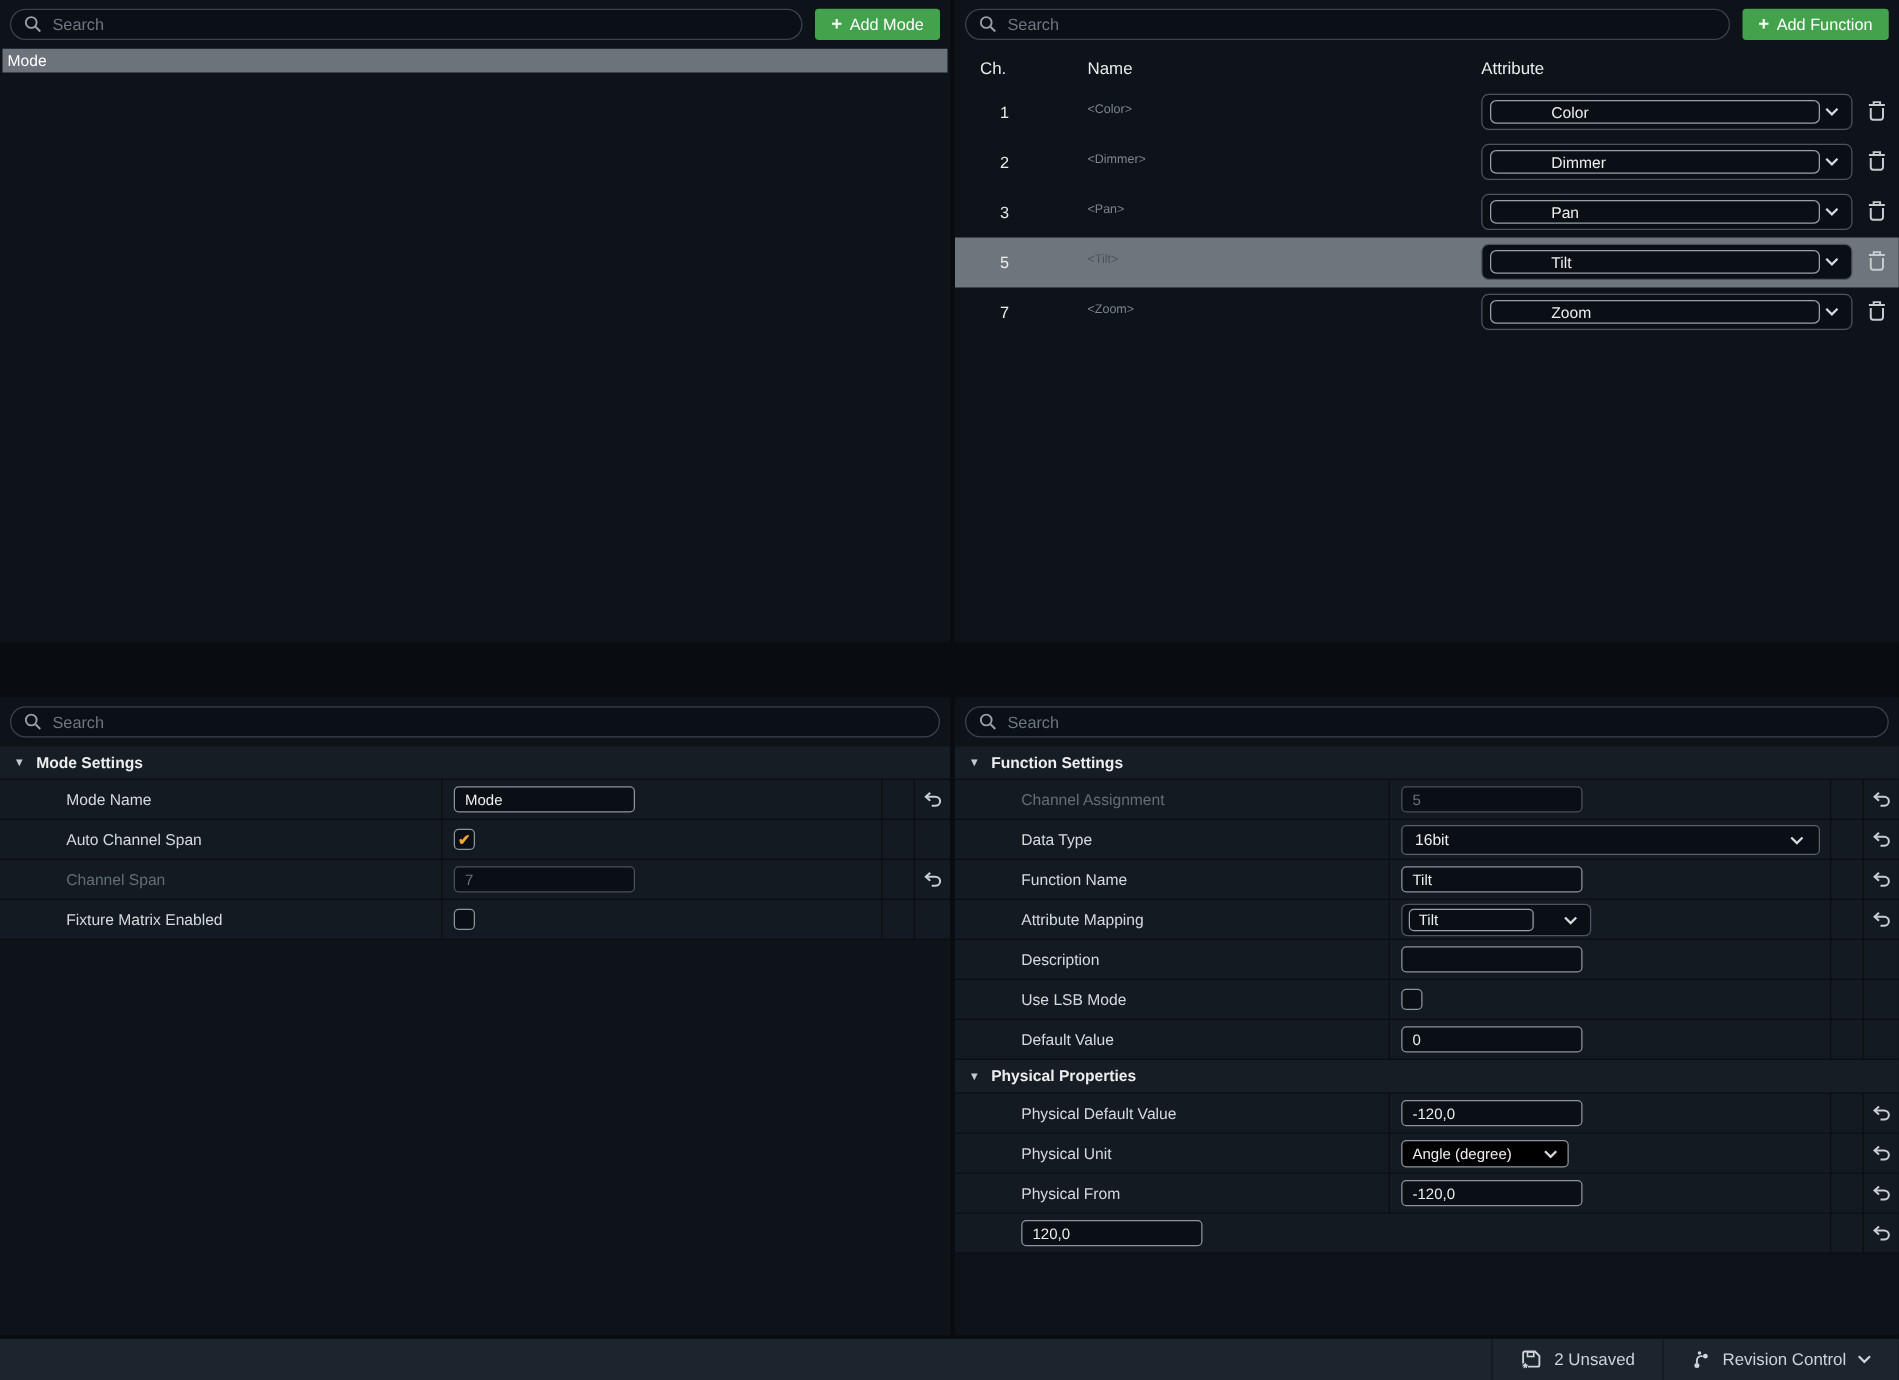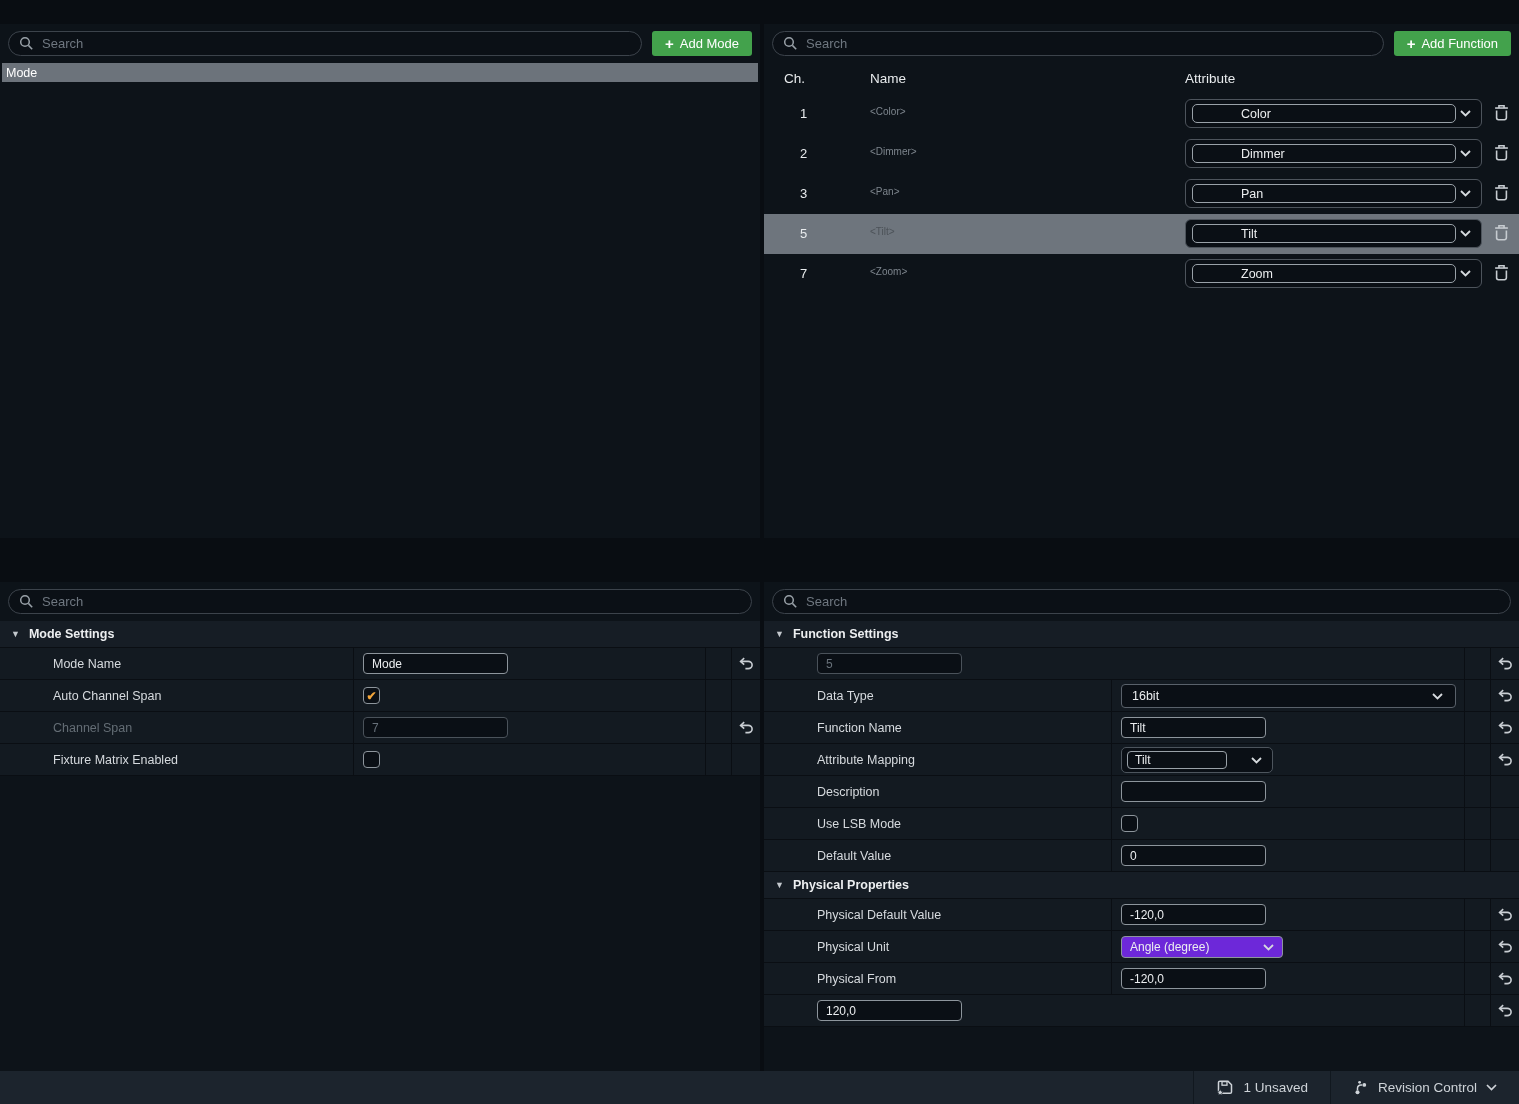--- a/index.html
+++ b/index.html
@@ -1,18 +1,18 @@
 <!DOCTYPE html>
 <html><head>
 <meta charset="utf-8">
 <style>
   * { margin:0; padding:0; box-sizing:border-box; }
   html,body { width:1519px; height:1104px; background:#090d12; overflow:hidden;
               font-family:"Liberation Sans", sans-serif; }
-  .panel { position:absolute; background:#0d1319;margin-top:24px; }
+  .panel { position:absolute; background:#0d1319; }
   #panel-modes      { left:0;   top:30;  width:760px; height:514px; }
   #panel-functions  { left:764px; top:30; width:755px; height:514px; }
   #panel-mode-set   { left:0;   top:558px; width:760px; height:510px; }
   #panel-func-set   { left:764px; top:558px; width:755px; height:510px; }
 
   .toolbar { display:flex; align-items:center; gap:10px; padding:7px 8px; }
   .search-pill { flex:1; height:25px; border:1px solid #3c434b; border-radius:13px;
                  background:#0b1016; display:flex; align-items:center; padding:0 10px; gap:8px; }
   .search-pill input { flex:1; background:transparent; border:none; outline:none;
                        color:#b9c0c6; font-size:13px; font-family:inherit; }
@@ -71,22 +71,22 @@
                    background:#0a0f15; display:flex; align-items:center; justify-content:center;
                    cursor:pointer; }
   .prop-checkbox .check { color:#f3a63a; font-size:12px; font-weight:700; line-height:1; }
 
   .select-wide { position:relative; flex:1; margin-right:8px; height:24px; border:1px solid #59616a;
                  border-radius:4px; background:#0a0f15; display:flex; align-items:center;
                  padding-left:10px; cursor:pointer; }
   .select-wide .val { color:#eceef0; font-size:12.5px; }
   .select-wide .chev { position:absolute; right:12px; top:8px; }
 
-  .select-small { position:relative; width:162px; height:22px; border:1px solid #8d959c;
-                  border-radius:4px; background:#6d28d9; display:flex; align-items:center;
+  .select-small { position:relative; width:134px; height:22px; border:1px solid #8d959c;
+                  border-radius:4px; background:#000000; display:flex; align-items:center;
                   padding-left:8px; cursor:pointer; }
   .select-small .val { color:#eceef0; font-size:12px; }
   .select-small .chev { position:absolute; right:8px; top:7px; }
 
   .combo { position:relative; width:152px; height:26px; border:1px solid #4d555d;
            border-radius:5px; background:#0a0f15; cursor:pointer; }
   .combo-inner { position:absolute; left:5px; top:3px; width:100px; height:18px;
                  border:1px solid #99a1a8; border-radius:4px; display:flex; align-items:center; }
   .combo-inner .val { color:#eceef0; font-size:12px; padding-left:7px; }
   .combo .chev { position:absolute; right:10px; top:9px; }
@@ -345,20 +345,23 @@
       </span>
       <input placeholder="Search" style="">
     </div>
   </div>
   <div id="function-settings-body">
       <div class="sec-header">
         <span class="tri">▼</span>
         <span class="ttl">Function Settings</span>
       </div>
       <div class="prop-row disabled">
+        <div class="prop-label">
+          <span>Channel Assignment</span>
+        </div>
         <div class="prop-value">
           <div class="prop-input disabled">
             <span class="val">5</span>
           </div>
         </div>
         <div class="prop-colA"></div>
         <div class="prop-reset">
           <span class="icon-wrap">
             <svg width="15" height="13" viewBox="0 0 15 13" fill="none" stroke="#c9ced3" stroke-width="1.6">
               <path d="M5.2 1.2 L1.6 4.4 L5.2 7.6"></path>
@@ -557,21 +560,21 @@
 
 <div id="status-bar">
   <div class="status-sec">
     <span class="icon-wrap">
       <svg width="18" height="17" viewBox="0 0 18 17">
         <path d="M2.5 3.5 a1.3 1.3 0 0 1 1.3-1.3 H12 l3.5 3.5 V13 a1.3 1.3 0 0 1 -1.3 1.3 H3.8 A1.3 1.3 0 0 1 2.5 13 Z" fill="none" stroke="#cfd4d9" stroke-width="1.5"></path>
         <rect x="6" y="2.6" width="5" height="3.6" fill="none" stroke="#cfd4d9" stroke-width="1.3"></rect>
         <path d="M4.2 10.2 l1.0 2.0 2.2 .3 -1.6 1.6 .4 2.2 -2.0 -1.0 -2.0 1.0 .4 -2.2 -1.6 -1.6 2.2 -.3 Z" fill="#cfd4d9" stroke="#1c242d" stroke-width="0.8"></path>
       </svg>
     </span>
-    <span>1 Unsaved</span>
+    <span>2 Unsaved</span>
   </div>
   <div class="status-sec">
     <span class="icon-wrap">
       <svg width="16" height="16" viewBox="0 0 16 16">
         <circle cx="4.5" cy="12.3" r="2" fill="#cfd4d9"></circle>
         <path d="M4.5 10.3 V8.3 a3.4 3.4 0 0 1 3.4 -3.4 h1.2" fill="none" stroke="#cfd4d9" stroke-width="1.5"></path>
         <circle cx="11.3" cy="4.9" r="1.9" fill="#cfd4d9"></circle>
         <circle cx="6.6" cy="2.3" r="1.4" fill="#cfd4d9"></circle>
       </svg>
     </span>

